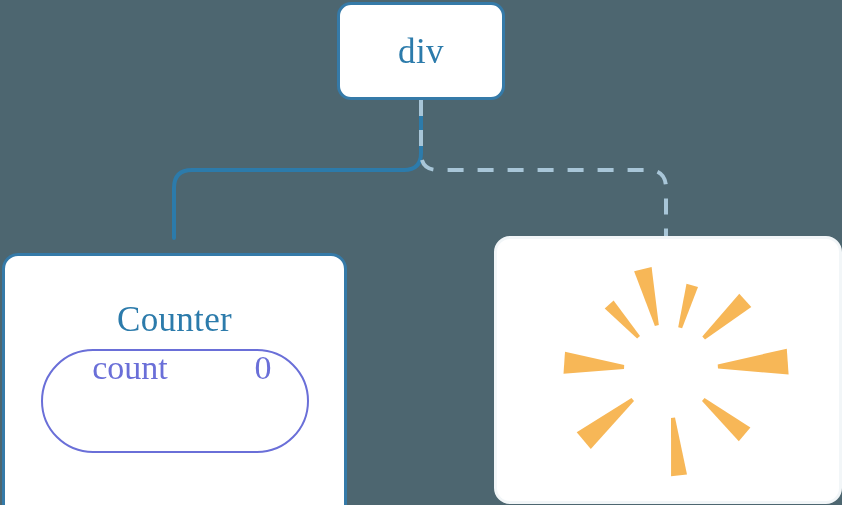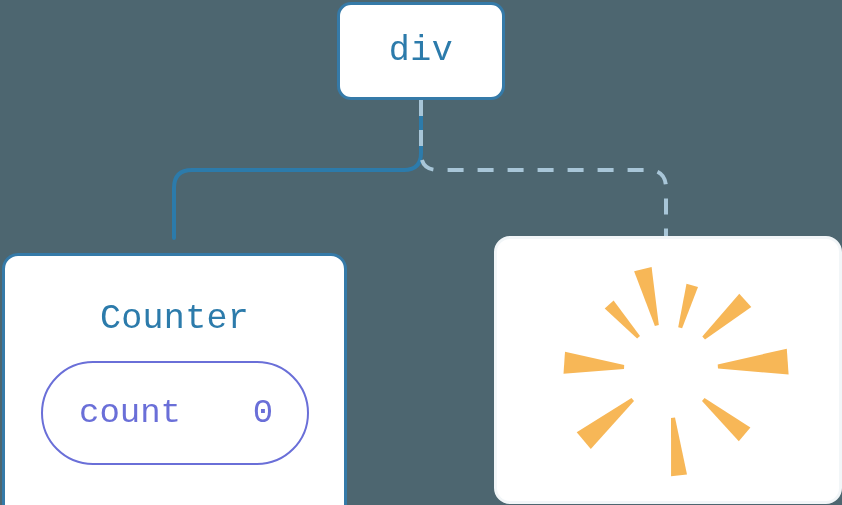--- a/index.html
+++ b/index.html
@@ -6,21 +6,21 @@
     margin: 0;
     padding: 0;
     background: #4d6670;
   }
   #stage {
     position: relative;
     width: 842px;
     height: 505px;
     background: #4d6670;
     overflow: hidden;
-    font-family: Liberation Mono, monospace;
+    font-family: Liberation Serif, serif;
   }
 
   
   #wires {
     position: absolute;
     left: 0;
     top: 0;
     width: 842px;
     height: 505px;
     z-index: 1;
@@ -69,28 +69,28 @@
   #node-counter .node-title {
     color: #2c7bab;
     font-size: 35px;
     line-height: 1;
     letter-spacing: 0.3px;
   }
 
   
   .state-pill {
     position: relative;
-    margin-top: 24px;
+    margin-top: 12px;
     width: 268px;
     height: 104px;
     border: 2px solid #6a6fd8;
     border-radius: 52px;
     box-sizing: border-box;
     display: flex;
-    align-items: center;
+    align-items: flex-start;
   }
   .state-pill .pill-key,
   .state-pill .pill-val {
     display: flex;
     align-items: center;
     justify-content: center;
     color: #6a6fd8;
     font-size: 34px;
     line-height: 1;
   }

